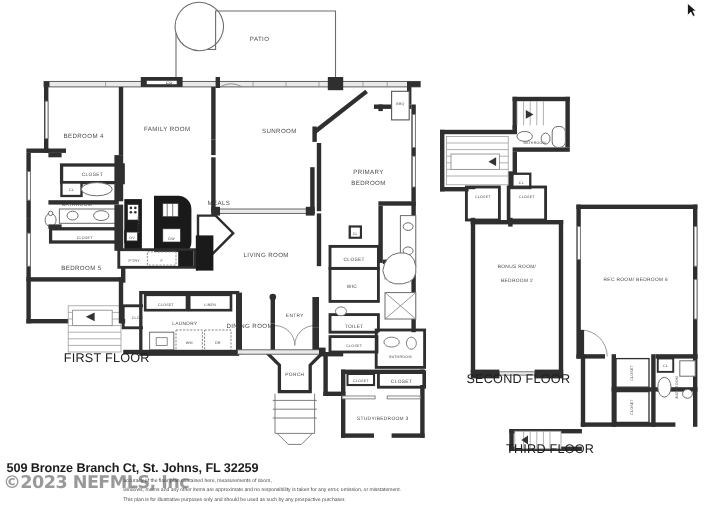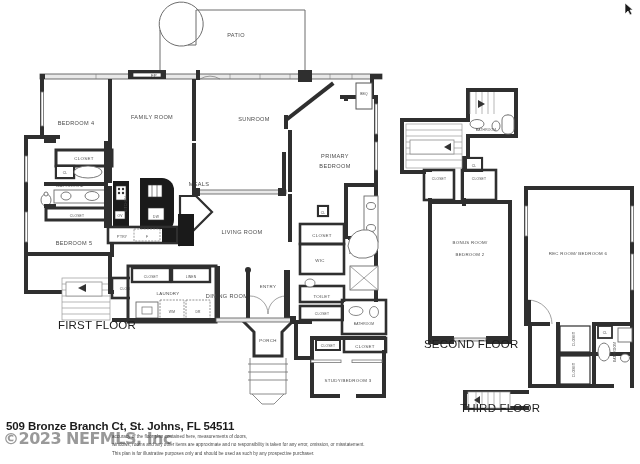--- a/index.html
+++ b/index.html
@@ -469,21 +469,21 @@
       <rect x="631" y="206" width="2.6" height="36"></rect>
       <rect x="631" y="254" width="2.6" height="36"></rect>
       <rect x="525" y="206" width="2.6" height="30"></rect>
     </g>
 
     <text class="floorlbl" x="460" y="412">THIRD FLOOR</text>
   </g>
 </svg>
 
 <div class="footer">
-  <div class="addr">509 Bronze Branch Ct, St. Johns, FL 54511</div>
+  <div class="addr">509 Bronze Branch Ct, St. Johns, FL 32259</div>
   <div class="disc">
     <span class="l1">accuracy of the floor plan contained here, measurements of doors,</span>
     <span class="l1">windows, rooms and any other items are approximate and no responsibility is taken for any error, omission, or misstatement.</span>
     <span class="l1">This plan is for illustrative purposes only and should be used as such by any prospective purchaser.</span>
   </div>
   <div class="watermark">©2023 NEFMLS, Inc</div>
 </div>
 
 <svg class="cursor" viewBox="0 0 10 14">
   <path d="M1 1 L1 12 L4 9 L6 13 L8 12 L6 8 L9 8 Z" fill="#1a1a1a" stroke="#fff" stroke-width="0.7"></path>

